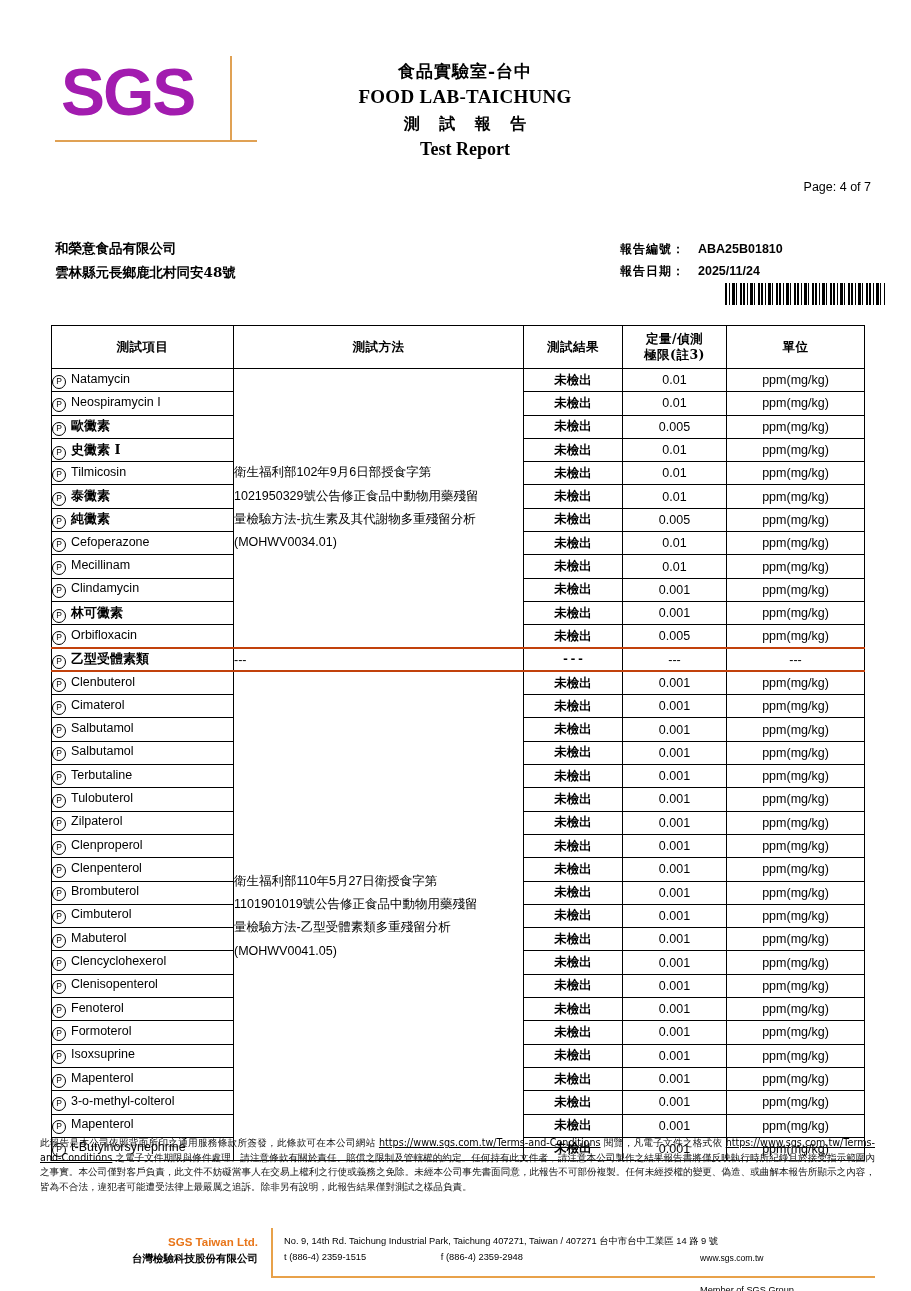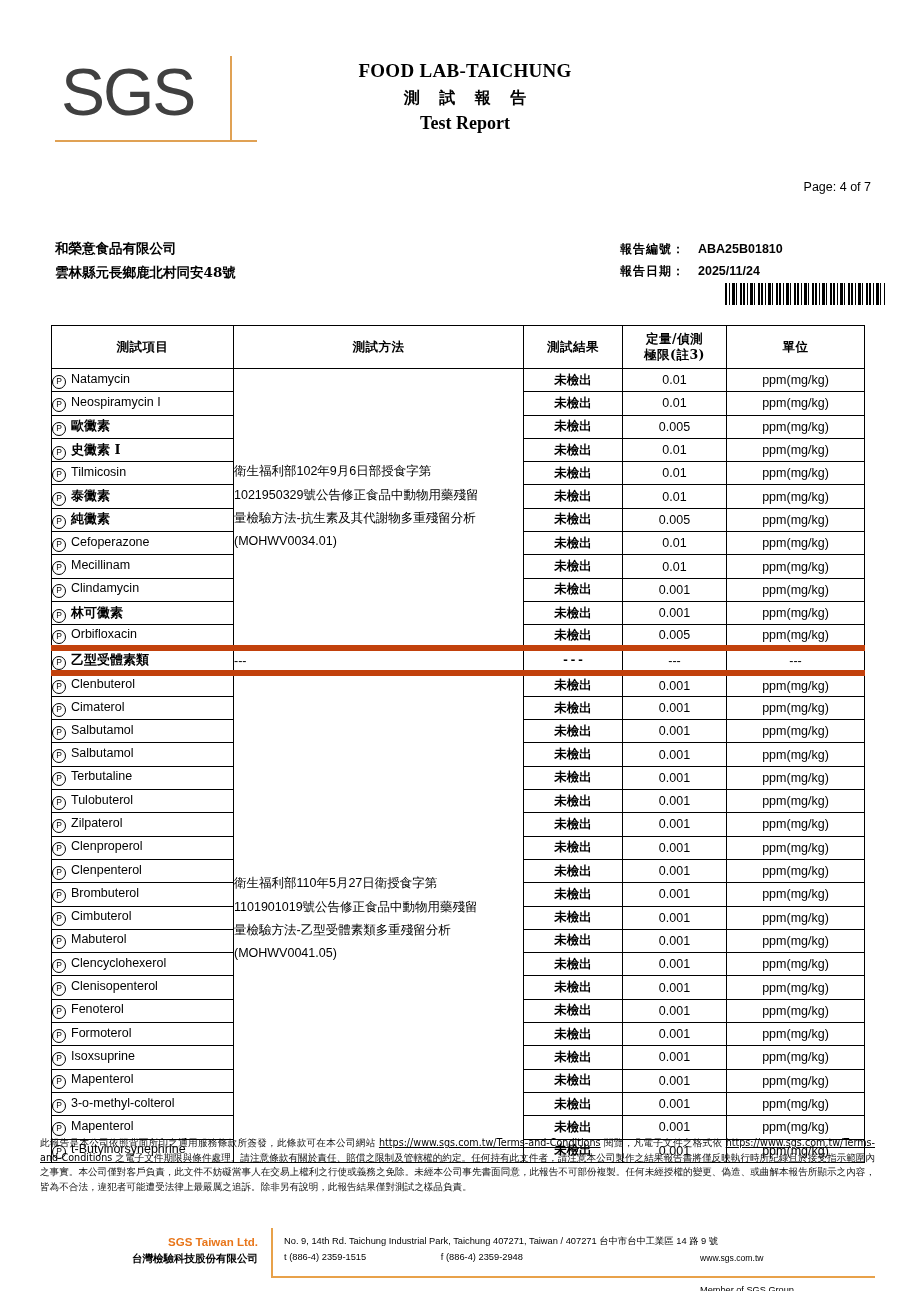--- a/index.html
+++ b/index.html
@@ -23,24 +23,24 @@
     width: 911px;
     height: 175px;
   }
   .logo-wrap {
     position: absolute;
     left: 55px; top: 56px;
     width: 200px; height: 92px;
   }
   .logo-text {
     font-family: "Liberation Sans", sans-serif;
-    font-weight: normal;
+    font-weight: bold;
     font-size: 66px;
     letter-spacing: -2px;
-    color: #404040;
+    color: #a21caf;
     line-height: 72px;
     padding-left: 6px;
   }
   .logo-vrule {
     position: absolute;
     left: 175px; top: 0px;
     width: 2px; height: 86px;
     background: #e0a154;
   }
   .logo-hrule {
@@ -206,21 +206,21 @@
     padding: 3px 0 0 5px;
     font-size: 12.5px;
     vertical-align: top;
     line-height: 23.3px;
   }
   td.method-span .mline { display: block; white-space: nowrap; }
   td.center { text-align: center; }
   td.result { font-family: Liberation Mono, monospace; font-weight: bold; font-size: 12px; }
   td.limit  { font-size: 12.5px; }
   td.unit   { font-size: 12.5px; }
-  tr.sep td { border-top: 6px solid #c2410c; }
+  tr.sep td { border-top: 2px solid #c2410c; }
 
   
   .footnote {
     position: absolute;
     left: 40px; top: 1136px;
     width: 835px;
     font-family: "DejaVu Sans", sans-serif;
     font-size: 9.6px;
     line-height: 14.6px;
     text-align: justify;
@@ -294,20 +294,21 @@
 </head>
 <body>
 
 <div class="header">
   <div class="logo-wrap">
     <div class="logo-text">SGS</div>
     <div class="logo-vrule"></div>
     <div class="logo-hrule"></div>
   </div>
   <div class="title-block">
+    <div class="title-cn1">食品實驗室-台中</div>
     <div class="title-en1">FOOD LAB-TAICHUNG</div>
     <div class="title-cn2">測 試 報 告</div>
     <div class="title-en2">Test Report</div>
   </div>
 </div>
 <div class="page-label">Page: 4 of 7</div>
 
 <div class="info">
   <div class="client">
     <div>和榮意食品有限公司</div>

